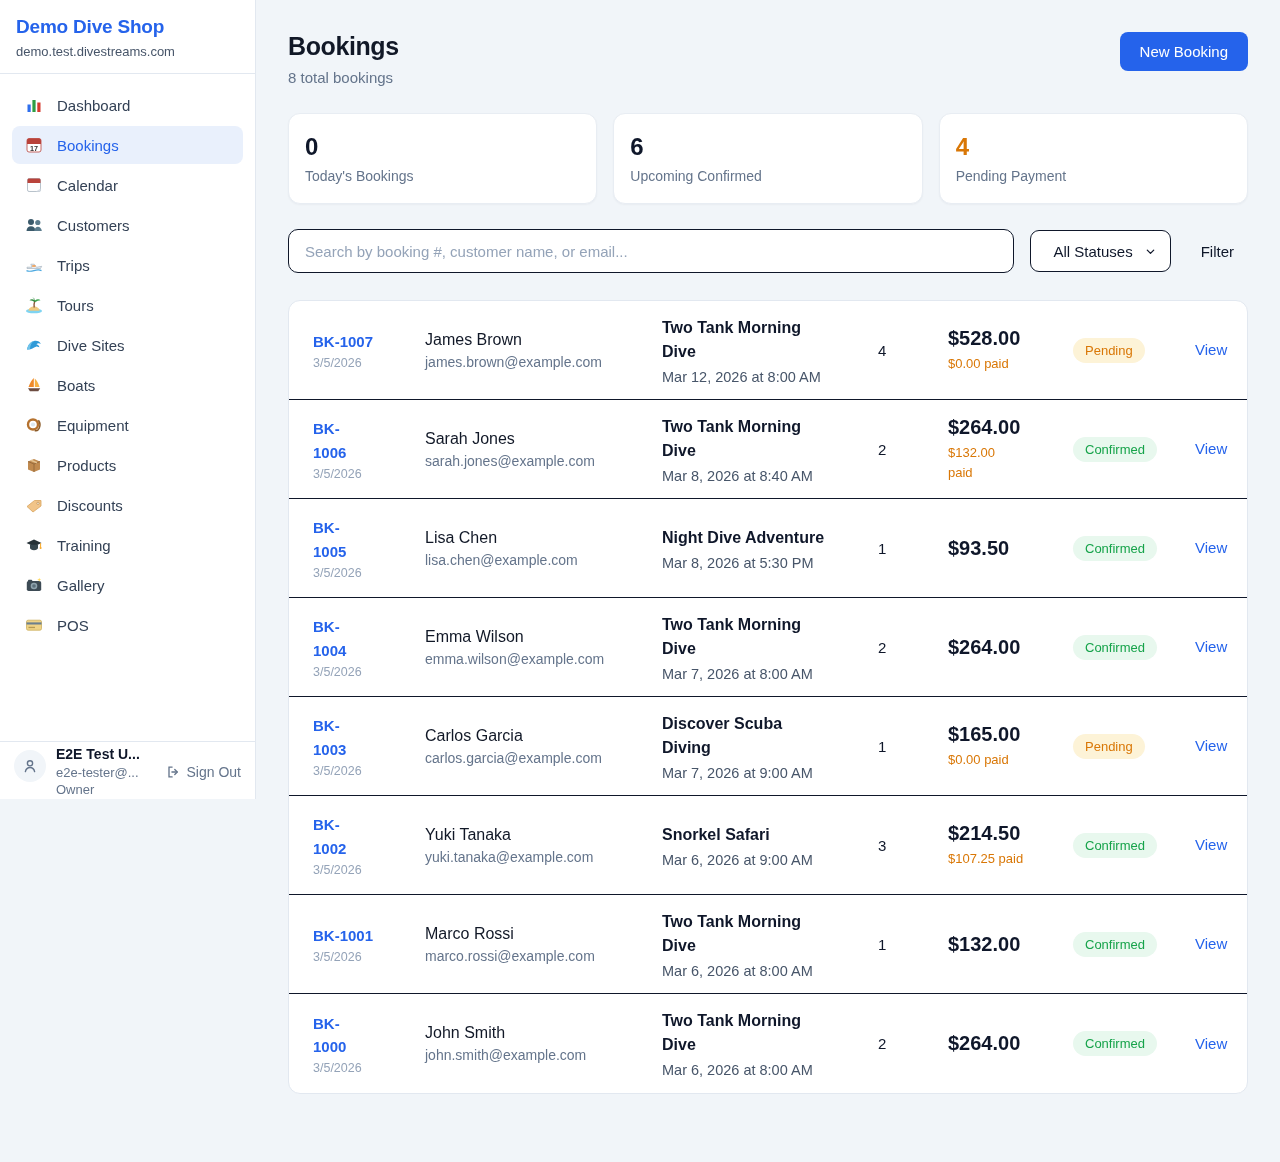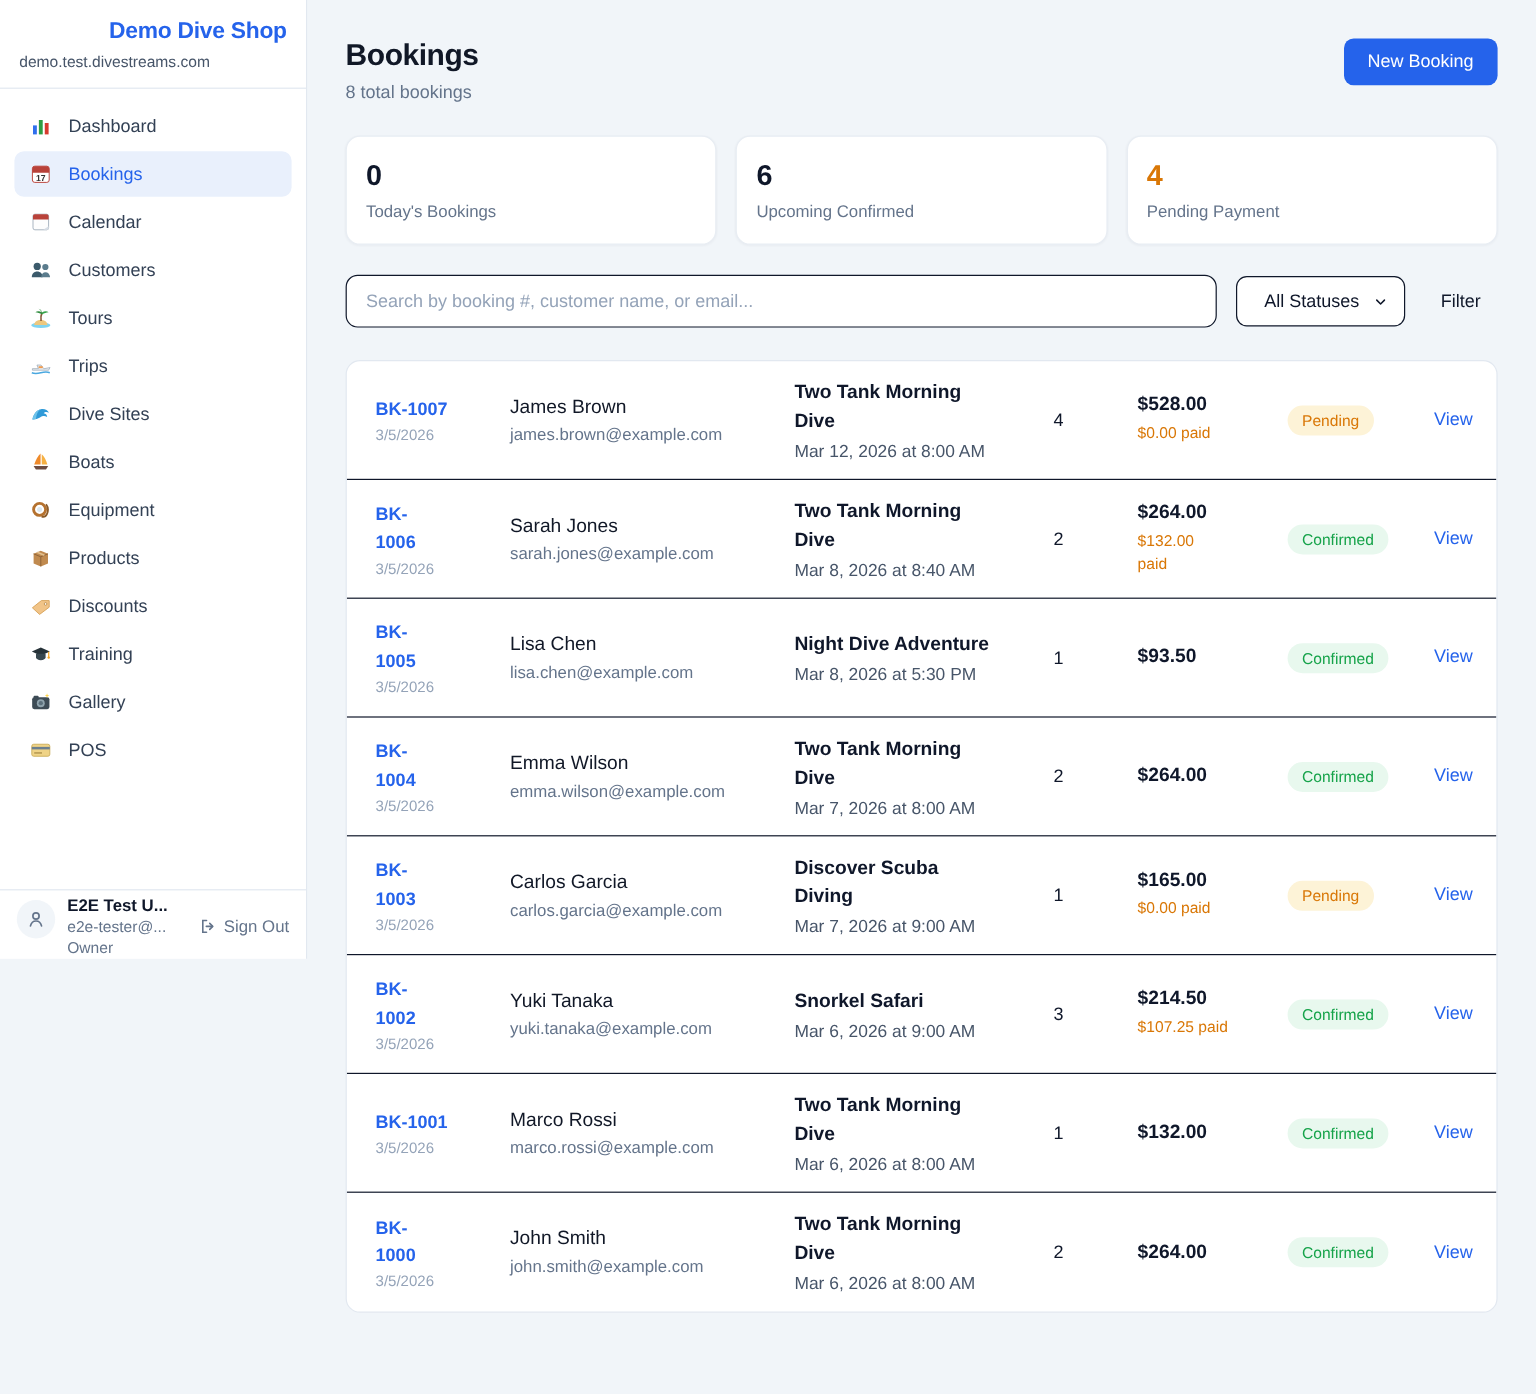--- a/index.html
+++ b/index.html
@@ -3,21 +3,21 @@
 <meta charset="utf-8">
 <style>
   * { margin:0; padding:0; box-sizing:border-box; }
   html,body { width:1280px; height:1162px; overflow:hidden; }
   body { background:#f1f5f9; font-family:"Liberation Sans", sans-serif; color:#0f172a; }
 
   
   .sidebar { position:absolute; left:0; top:0; width:256px; height:799px; background:#fff;
              border-right:1px solid #e2e8f0; display:flex; flex-direction:column; }
   .brand { padding:16px 16px 14px 16px; border-bottom:1px solid #e2e8f0; }
-  .brand-name { color:#2563eb; font-size:19px; font-weight:700; letter-spacing:-0.2px;text-align:right; }
+  .brand-name { color:#2563eb; font-size:19px; font-weight:700; letter-spacing:-0.2px; }
   .brand-domain { color:#475569; font-size:13px; margin-top:6px; }
   .nav { padding:12px 12px 0 12px; flex:1; }
   .nav-item { display:flex; align-items:center; gap:14px; padding:10px 13px; border-radius:8px;
               font-size:15px; color:#334155; cursor:pointer; margin-bottom:2px; }
   .nav-item.active { background:#e9f0fc; color:#2563eb; font-weight:500; }
   .nav-ic { width:18px; height:18px; display:inline-flex; }
   .nav-ic svg { width:18px; height:18px; }
 
   .side-footer { border-top:1px solid #e2e8f0; padding:2px 14px; display:flex; align-items:flex-start; gap:10px; }
   .avatar { width:32px; height:32px; border-radius:50%; background:#f1f5f9; display:flex;
@@ -66,21 +66,21 @@
   .trow:last-child { border-bottom:none; }
   .trow > div { padding:14px 8px 14px 0; }
   .bk-id { color:#2563eb; font-size:15px; font-weight:700; white-space:pre-line; line-height:1.55;
            text-decoration:none; cursor:pointer; display:inline-block; }
   .bk-date { font-size:12.5px; color:#94a3b8; margin-top:3px; }
   .cust-name { font-size:16px; color:#111827; }
   .cust-email { font-size:14px; color:#64748b; margin-top:5px; }
   .trip-name { font-size:16px; font-weight:600; color:#0f172a; white-space:pre-line; line-height:1.5; }
   .trip-when { font-size:14.5px; color:#475569; margin-top:5px; }
   .c-pax { font-size:15px; color:#0f172a; }
-  .total-amt { font-size:16px; font-weight:700; color:#0f172a; }
+  .total-amt { font-size:20px; font-weight:700; color:#0f172a; }
   .total-paid { font-size:13px; color:#d97706; margin-top:4px; white-space:pre-line; line-height:1.5; }
   .total-paid:empty { display:none; }
   .badge { display:inline-block; font-size:13px; padding:5px 12px; border-radius:999px; }
   .badge-pending { background:#fdf3d7; color:#d97706; }
   .badge-confirmed { background:#e8f8ee; color:#16a34a; }
   .view-link { color:#2563eb; font-size:15px; font-weight:500; text-decoration:none; cursor:pointer;text-align:center; }
 </style>
 </head>
 <body>
 
@@ -128,39 +128,39 @@
             <path d="M1.5 15c0-3 2-4.8 4.5-4.8s4.5 1.8 4.5 4.8z" fill="#3b5a6b"></path>
             <circle cx="12.8" cy="6.5" r="2.6" fill="#5b7c8d"></circle>
             <path d="M9.2 15c.3-2.6 1.8-4.2 3.7-4.2 2 0 3.6 1.6 3.9 4.2z" fill="#5b7c8d"></path>
           </svg>
         </span>
       <span>Customers</span>
     </div>
     <div class="nav-item">
       <span class="nav-ic">
           <svg viewBox="0 0 18 18">
+            <path d="M2 12.5h13.5l1.2-2.2-5.2 1-2.3-3.1H5.8l1.2 3H2z" fill="#e8edf2" stroke="#9aa7b5" stroke-width="0.6"></path>
+            <rect x="7.2" y="9.2" width="3.4" height="1.6" fill="#f2994a"></rect>
+            <path d="M1.5 14.6c2 .9 4.2.9 7.5 0 3.3-.9 5.5-.9 7.5 0" stroke="#4aa8e0" stroke-width="1.2" fill="none"></path>
+          </svg>
+        </span>
+      <span>Trips</span>
+    </div>
+    <div class="nav-item">
+      <span class="nav-ic">
+          <svg viewBox="0 0 18 18">
             <ellipse cx="9" cy="15" rx="8" ry="2.3" fill="#7fd4f2"></ellipse>
             <path d="M3.5 14.8c0-2.6 2.4-4.2 5.5-4.2s5.5 1.6 5.5 4.2z" fill="#edc87f"></path>
             <path d="M9.2 11.5c-.3-3-.1-5 .8-7" stroke="#8a5a3b" stroke-width="1.4" fill="none"></path>
             <path d="M10 4.5C8 3 6 3 4.5 4.2c2 .2 3.5.8 5.5 1.8z" fill="#2e8b3d"></path>
             <path d="M10 4.5c2-1.5 4-1.5 5.5-.3-2 .2-3.5.8-5.5 1.8z" fill="#36a34a"></path>
             <path d="M10.2 4.7c-.5-2-1.5-3-3-3.4 1.8 1.2 2 2.2 3 3.4z" fill="#2e8b3d"></path>
           </svg>
         </span>
       <span>Tours</span>
-    </div>
-    <div class="nav-item">
-      <span class="nav-ic">
-          <svg viewBox="0 0 18 18">
-            <path d="M2 12.5h13.5l1.2-2.2-5.2 1-2.3-3.1H5.8l1.2 3H2z" fill="#e8edf2" stroke="#9aa7b5" stroke-width="0.6"></path>
-            <rect x="7.2" y="9.2" width="3.4" height="1.6" fill="#f2994a"></rect>
-            <path d="M1.5 14.6c2 .9 4.2.9 7.5 0 3.3-.9 5.5-.9 7.5 0" stroke="#4aa8e0" stroke-width="1.2" fill="none"></path>
-          </svg>
-        </span>
-      <span>Trips</span>
     </div>
     <div class="nav-item">
       <span class="nav-ic">
           <svg viewBox="0 0 18 18">
             <path d="M2 13.5c1-4.5 3.2-7.6 7-8.5 3-.7 5.8.6 6.8 3-1.5-1-3.4-1-4.4.3 1.9.3 2.9 1.6 2.9 3.3 0 0-1.5-1.4-3.4-.9-2.6.7-4.4 3.2-8.9 2.8z" fill="#2f9ad8"></path>
             <path d="M2 13.5c1-4.5 3.2-7.6 7-8.5-2.4 1.5-3.8 4-4 8.2z" fill="#6fc3ea"></path>
           </svg>
         </span>
       <span>Dive Sites</span>
     </div>

